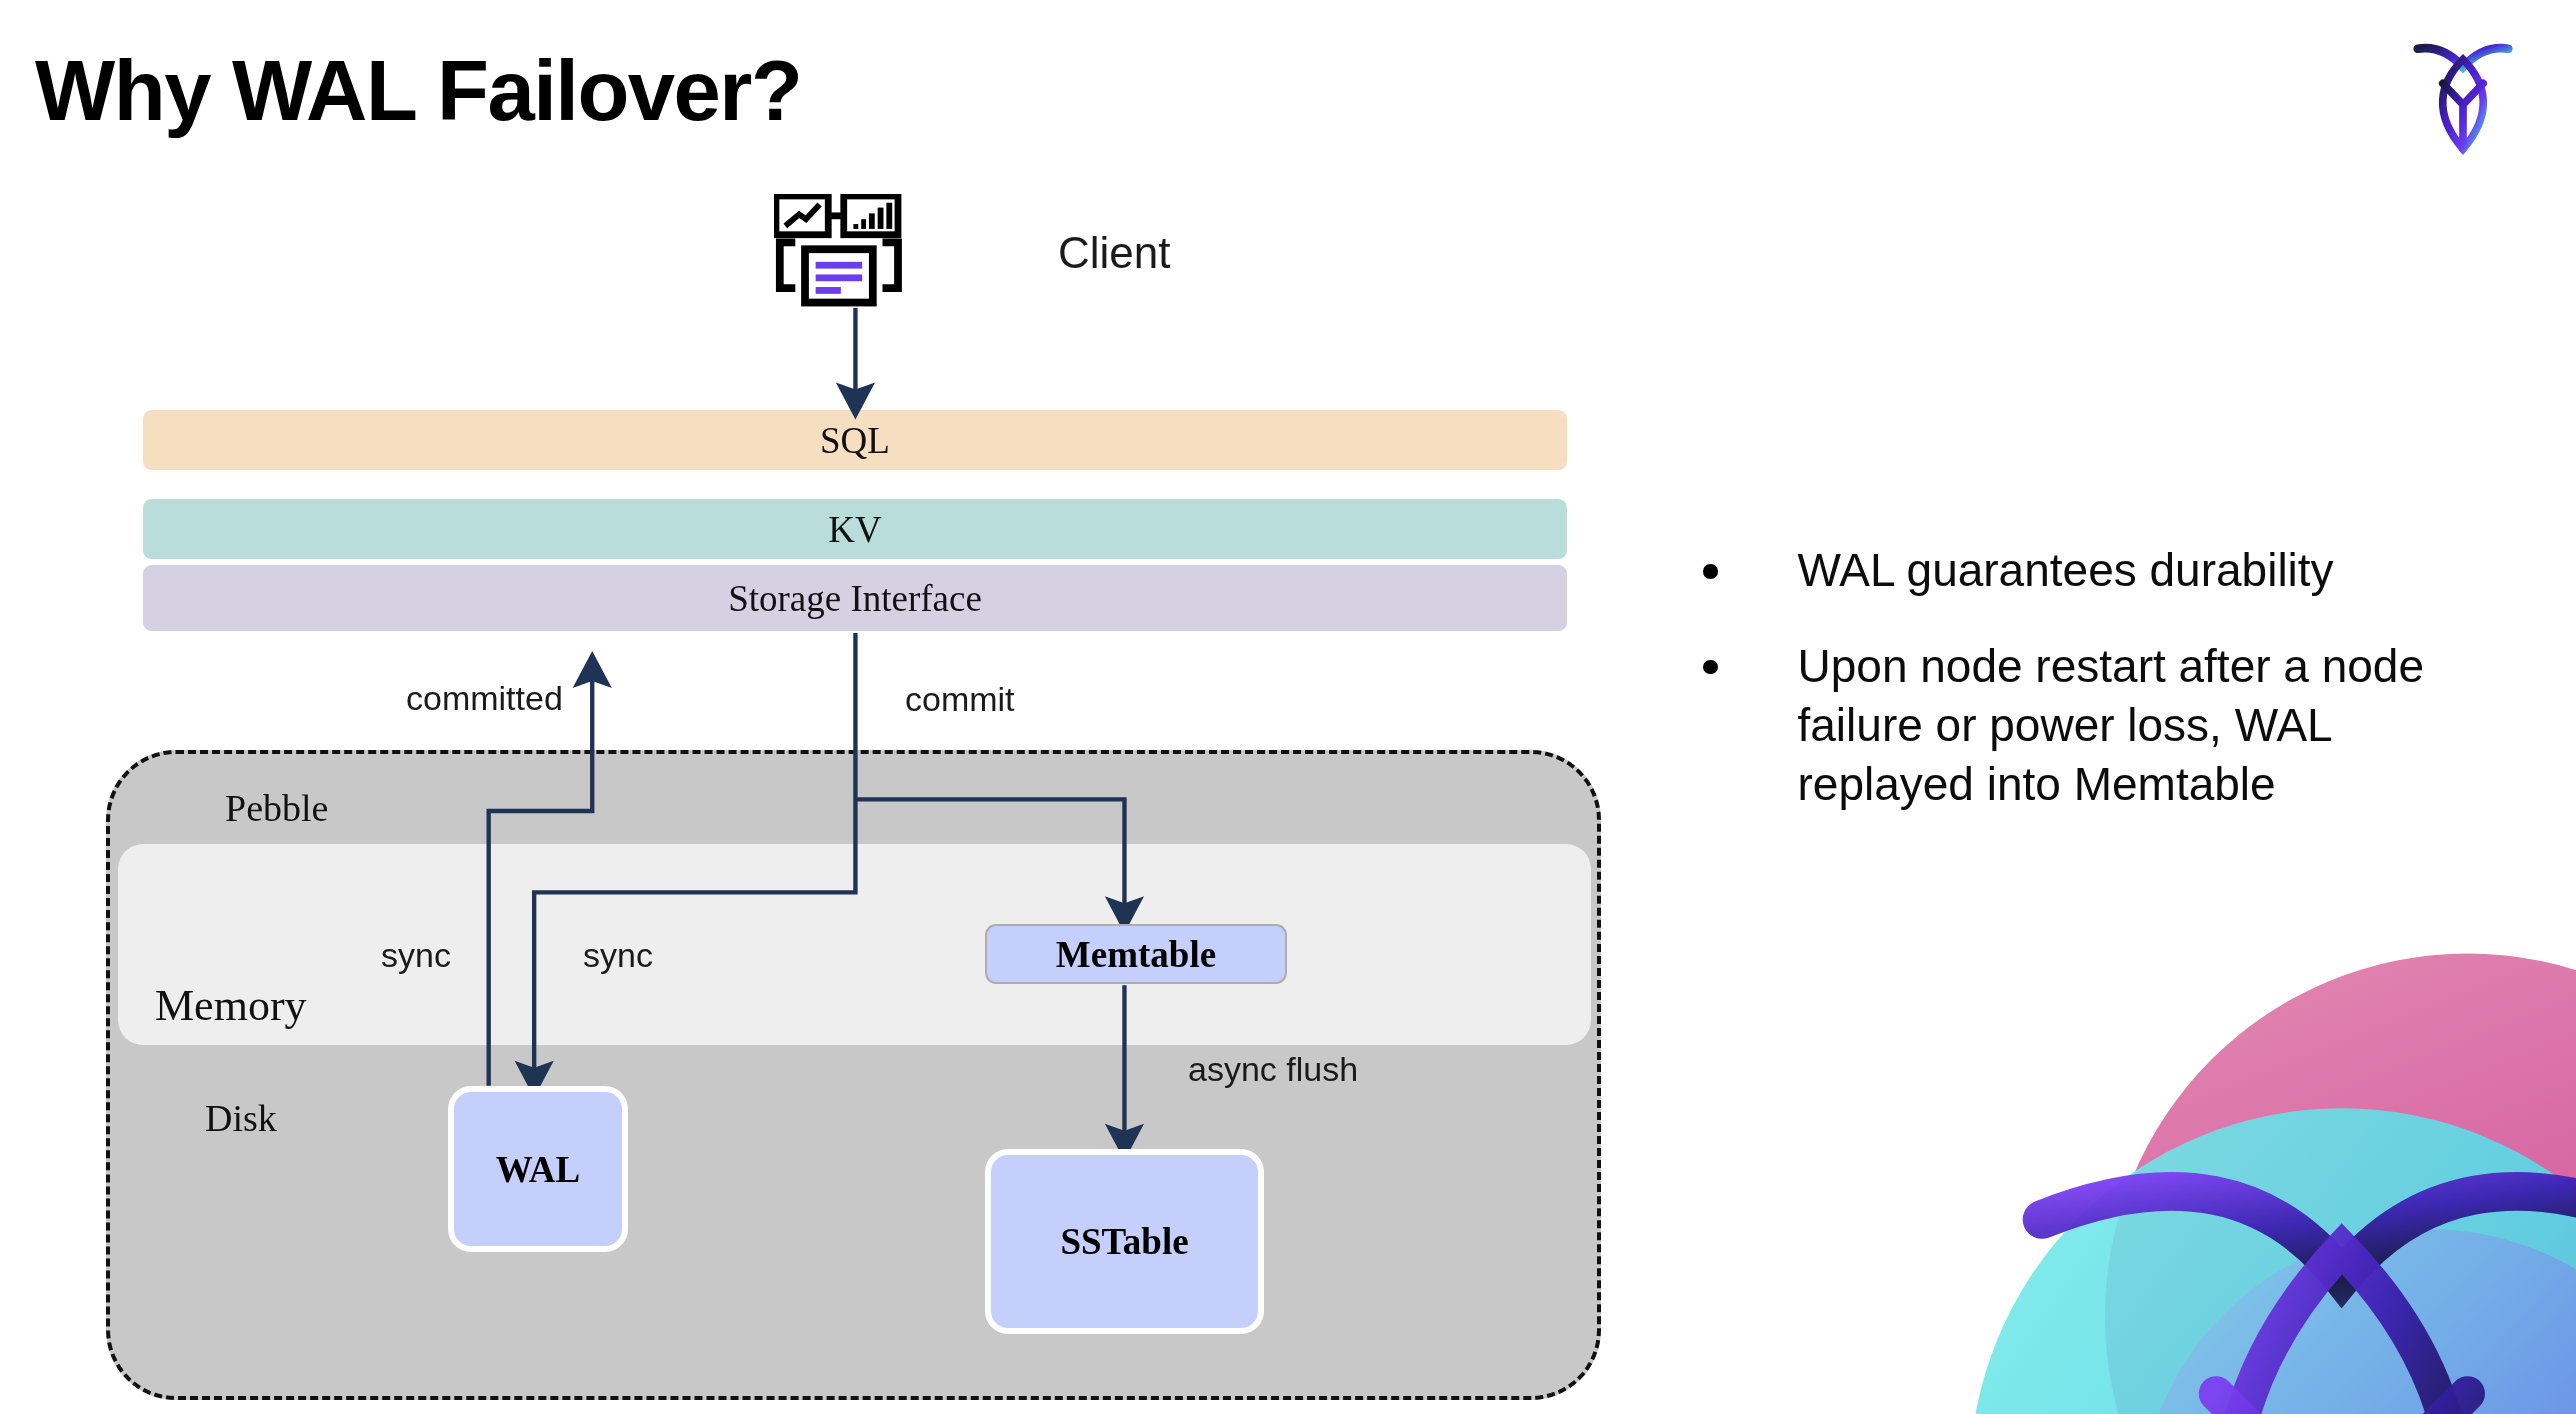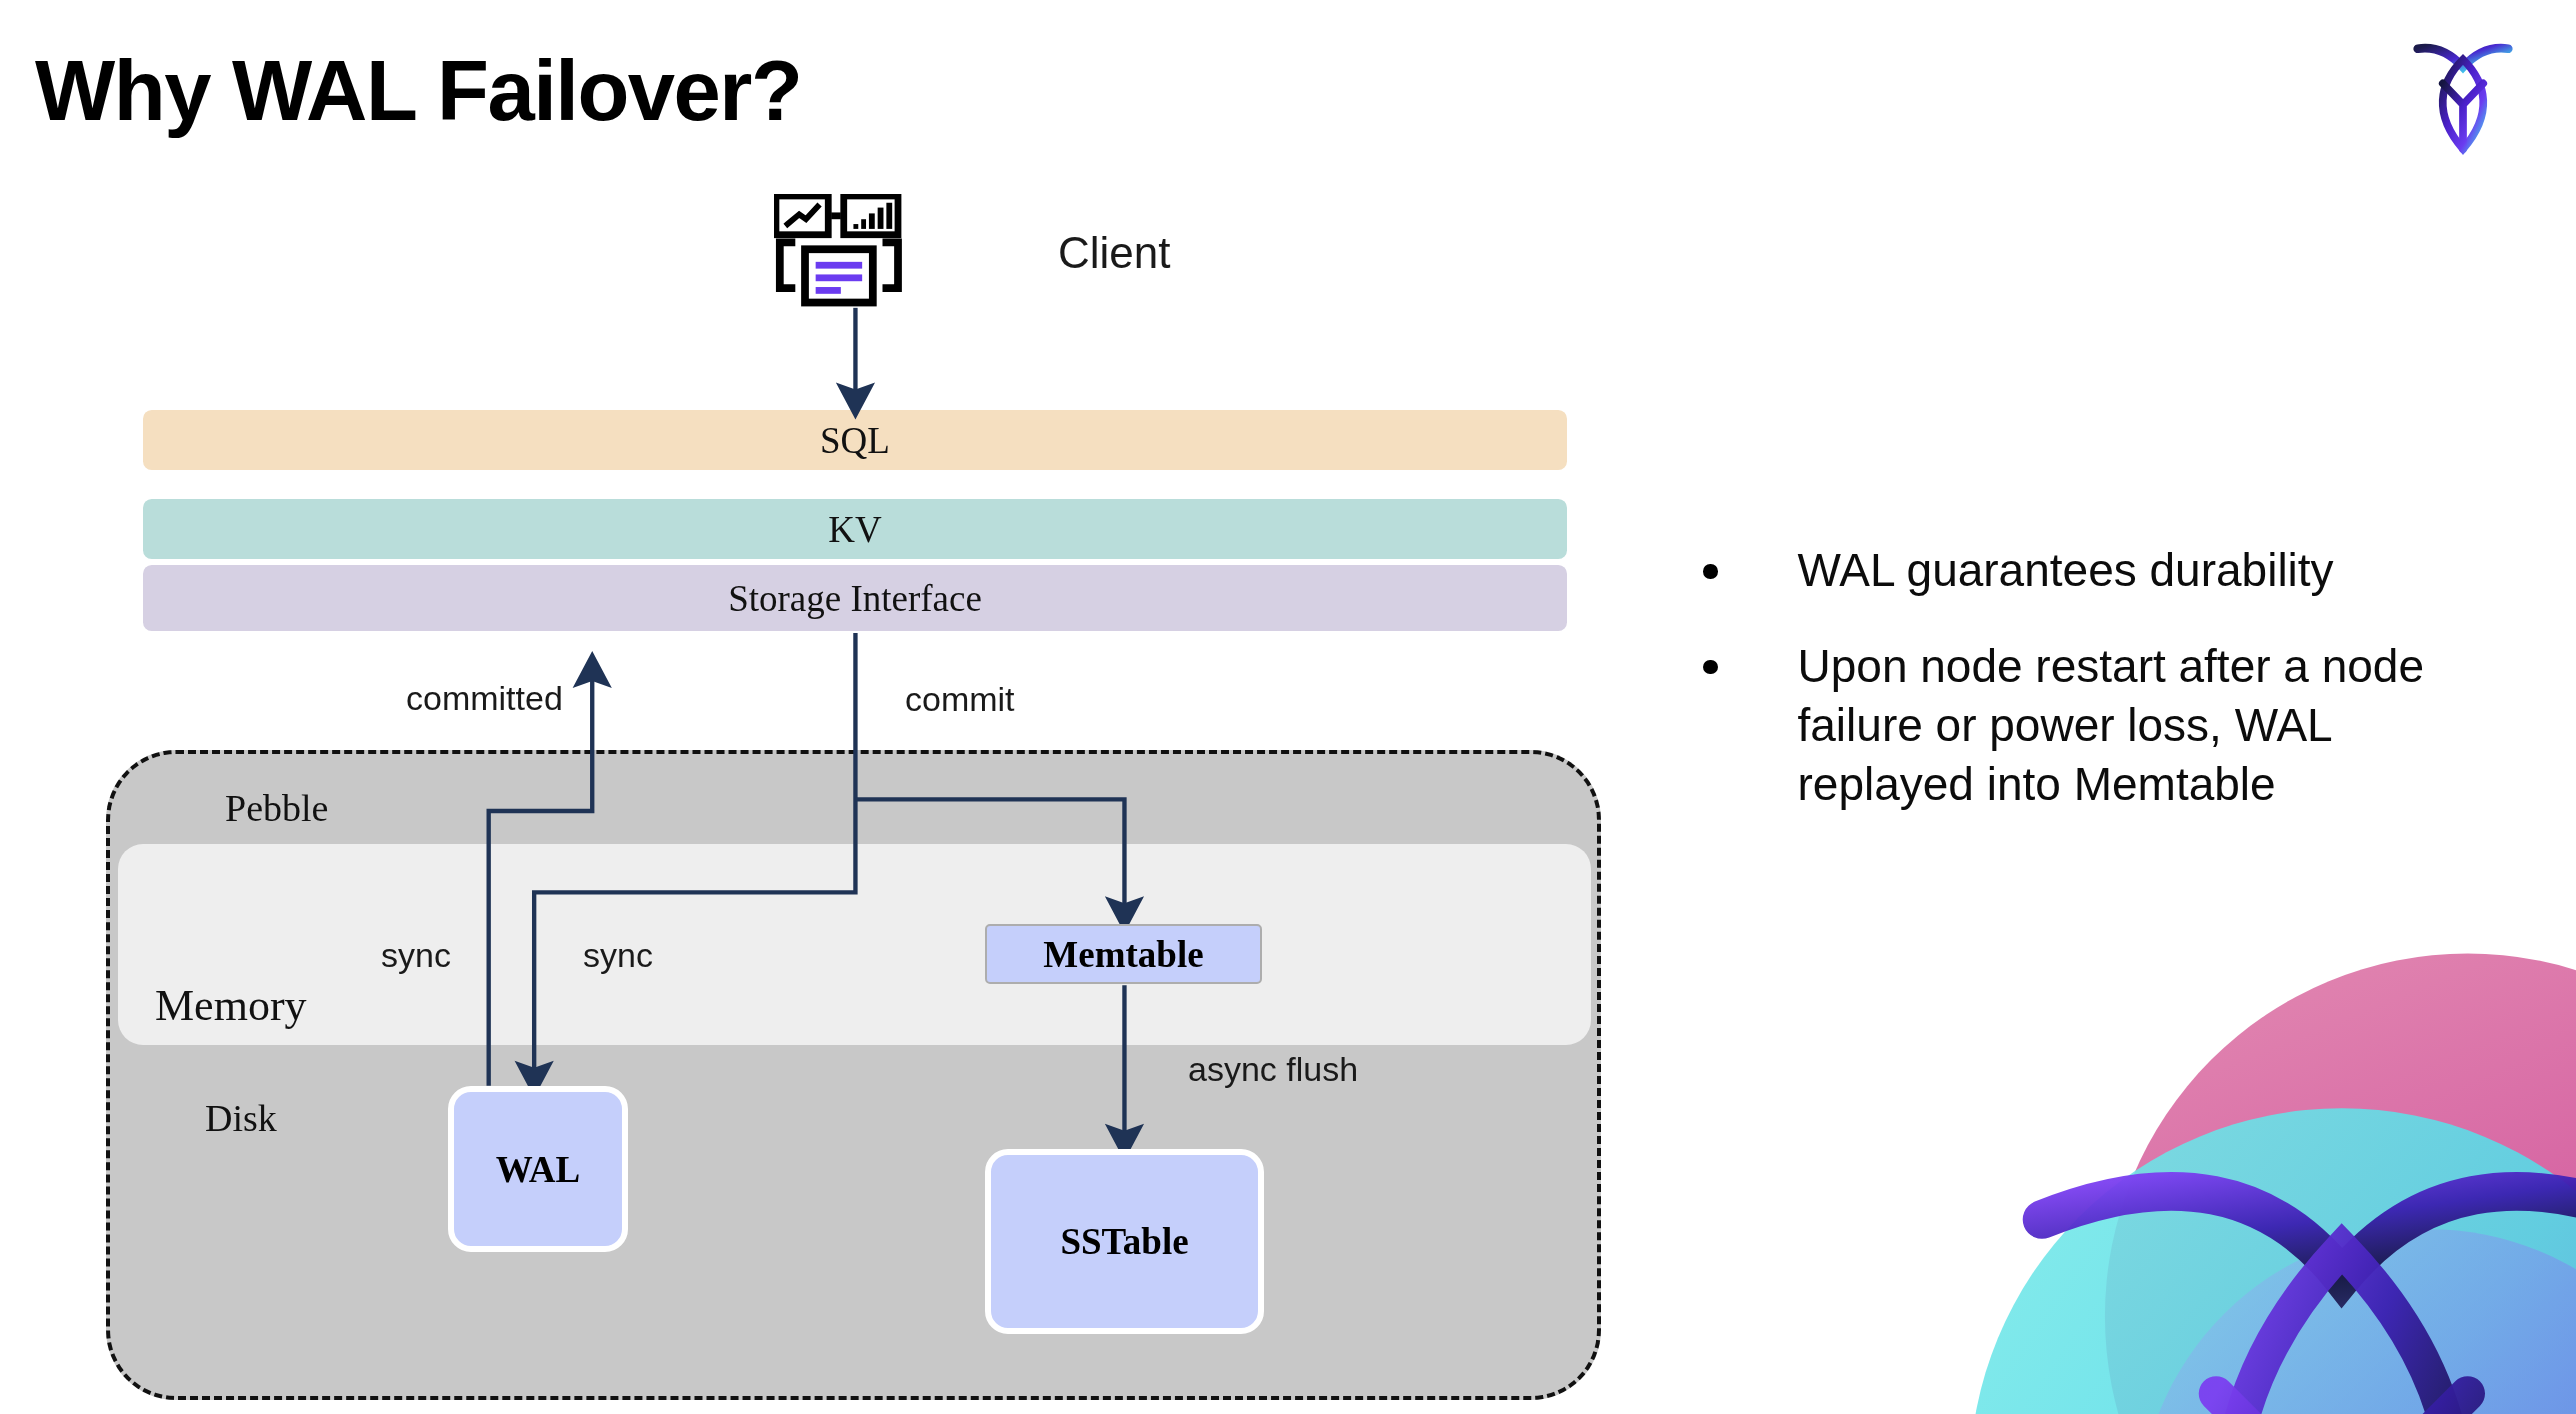--- a/index.html
+++ b/index.html
@@ -139,23 +139,23 @@
     align-items: center;
     justify-content: center;
     font-family: "Liberation Serif", serif;
     font-weight: 700;
     color: #000000;
     box-sizing: border-box;
   }
   #node-memtable {
     left: 985px;
     top: 924px;
-    width: 277px;
+    width: 302px;
     height: 60px;
-    border-radius: 5px;
+    border-radius: 11px;
     border: 2.9px solid #adadad;
     font-size: 37px;
   }
   #node-wal {
     left: 448px;
     top: 1086px;
     width: 180px;
     height: 166px;
     border-radius: 23px;
     border: 6.8px solid #ffffff;

